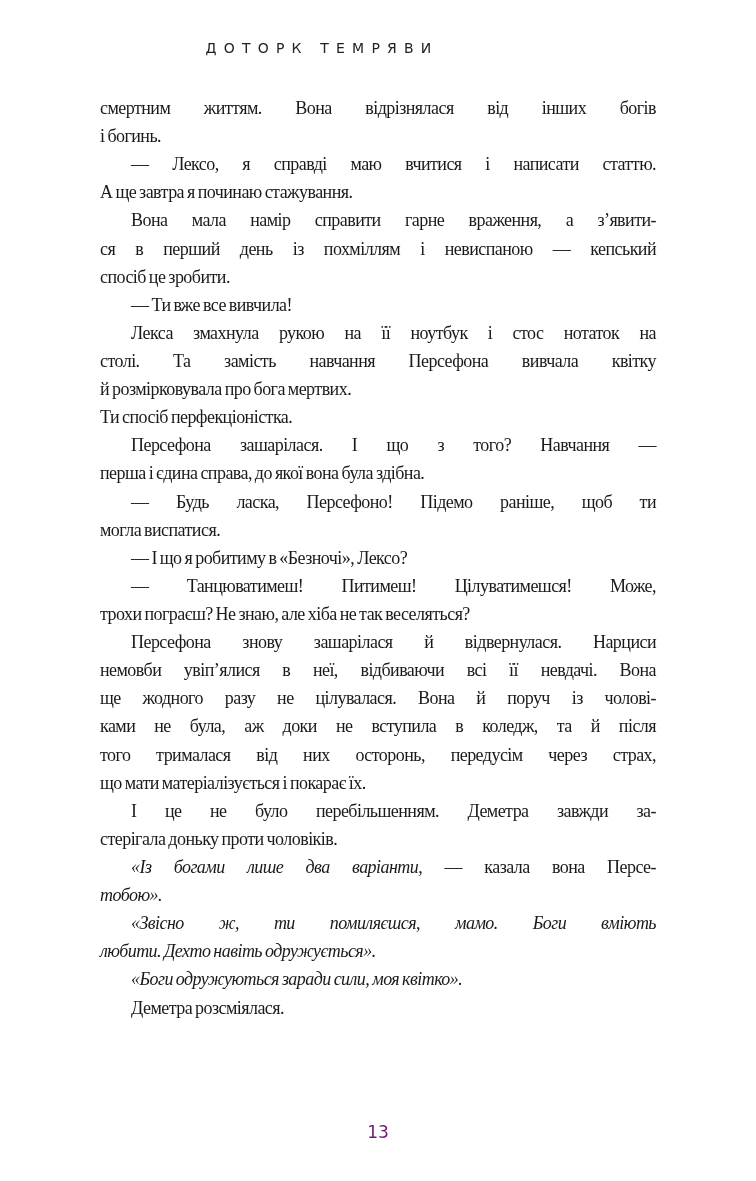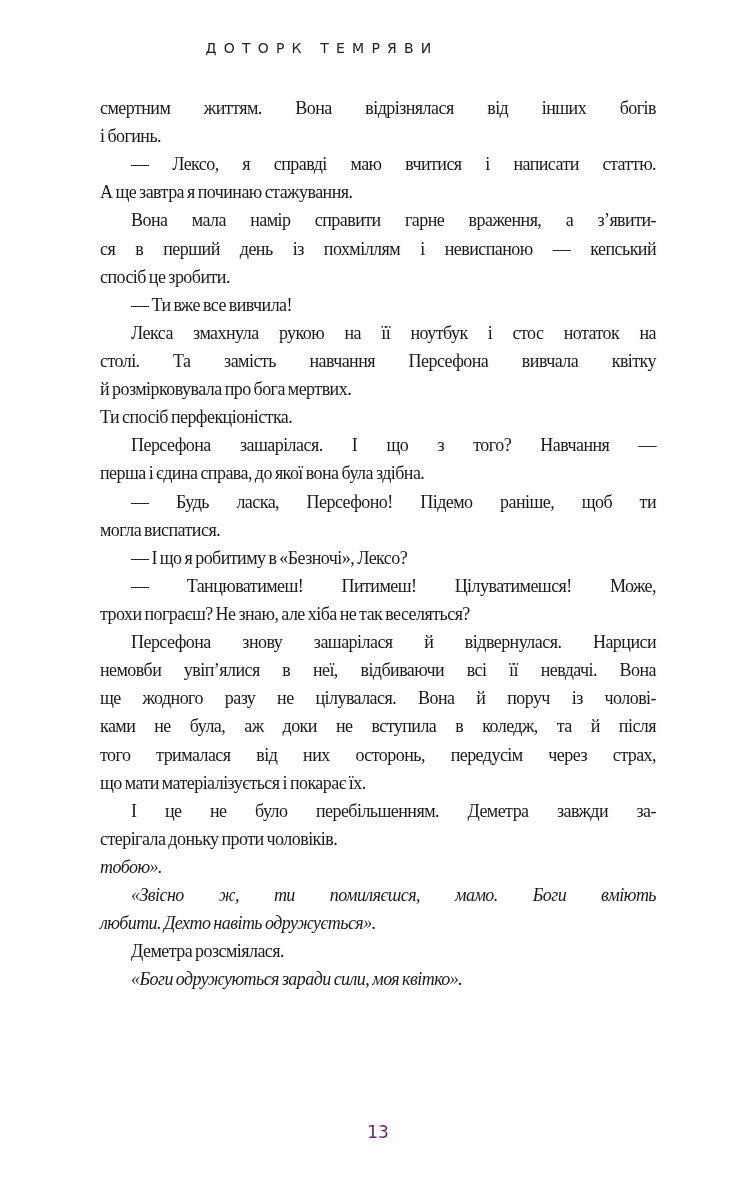--- a/index.html
+++ b/index.html
@@ -51,20 +51,21 @@
   <div class="line indent">— Танцюватимеш! Питимеш! Цілуватимешся! Може,</div>
   <div class="line last">трохи пограєш? Не знаю, але хіба не так веселяться?</div>
   <div class="line indent">Персефона знову зашарілася й відвернулася. Нарциси</div>
   <div class="line">немовби увіп’ялися в неї, відбиваючи всі її невдачі. Вона</div>
   <div class="line">ще жодного разу не цілувалася. Вона й поруч із чолові-</div>
   <div class="line">ками не була, аж доки не вступила в коледж, та й після</div>
   <div class="line">того трималася від них осторонь, передусім через страх,</div>
   <div class="line last">що мати матеріалізується і покарає їх.</div>
   <div class="line indent">І це не було перебільшенням. Деметра завжди за-</div>
   <div class="line last">стерігала доньку проти чоловіків.</div>
+  <div class="line indent"><span class="it">«Із богами лише два варіанти,</span><span> — казала вона Персе-</span></div>
   <div class="line last it">тобою».</div>
   <div class="line indent it">«Звісно ж, ти помиляєшся, мамо. Боги вміють</div>
   <div class="line last it">любити. Дехто навіть одружується».</div>
+  <div class="line indent last it">«Боги одружуються заради сили, моя квітко».</div>
   <div class="line indent last">Деметра розсміялася.</div>
-  <div class="line indent last it">«Боги одружуються заради сили, моя квітко».</div>
 </div>
 
 <div class="page-number">13</div>
 
 </body></html>

